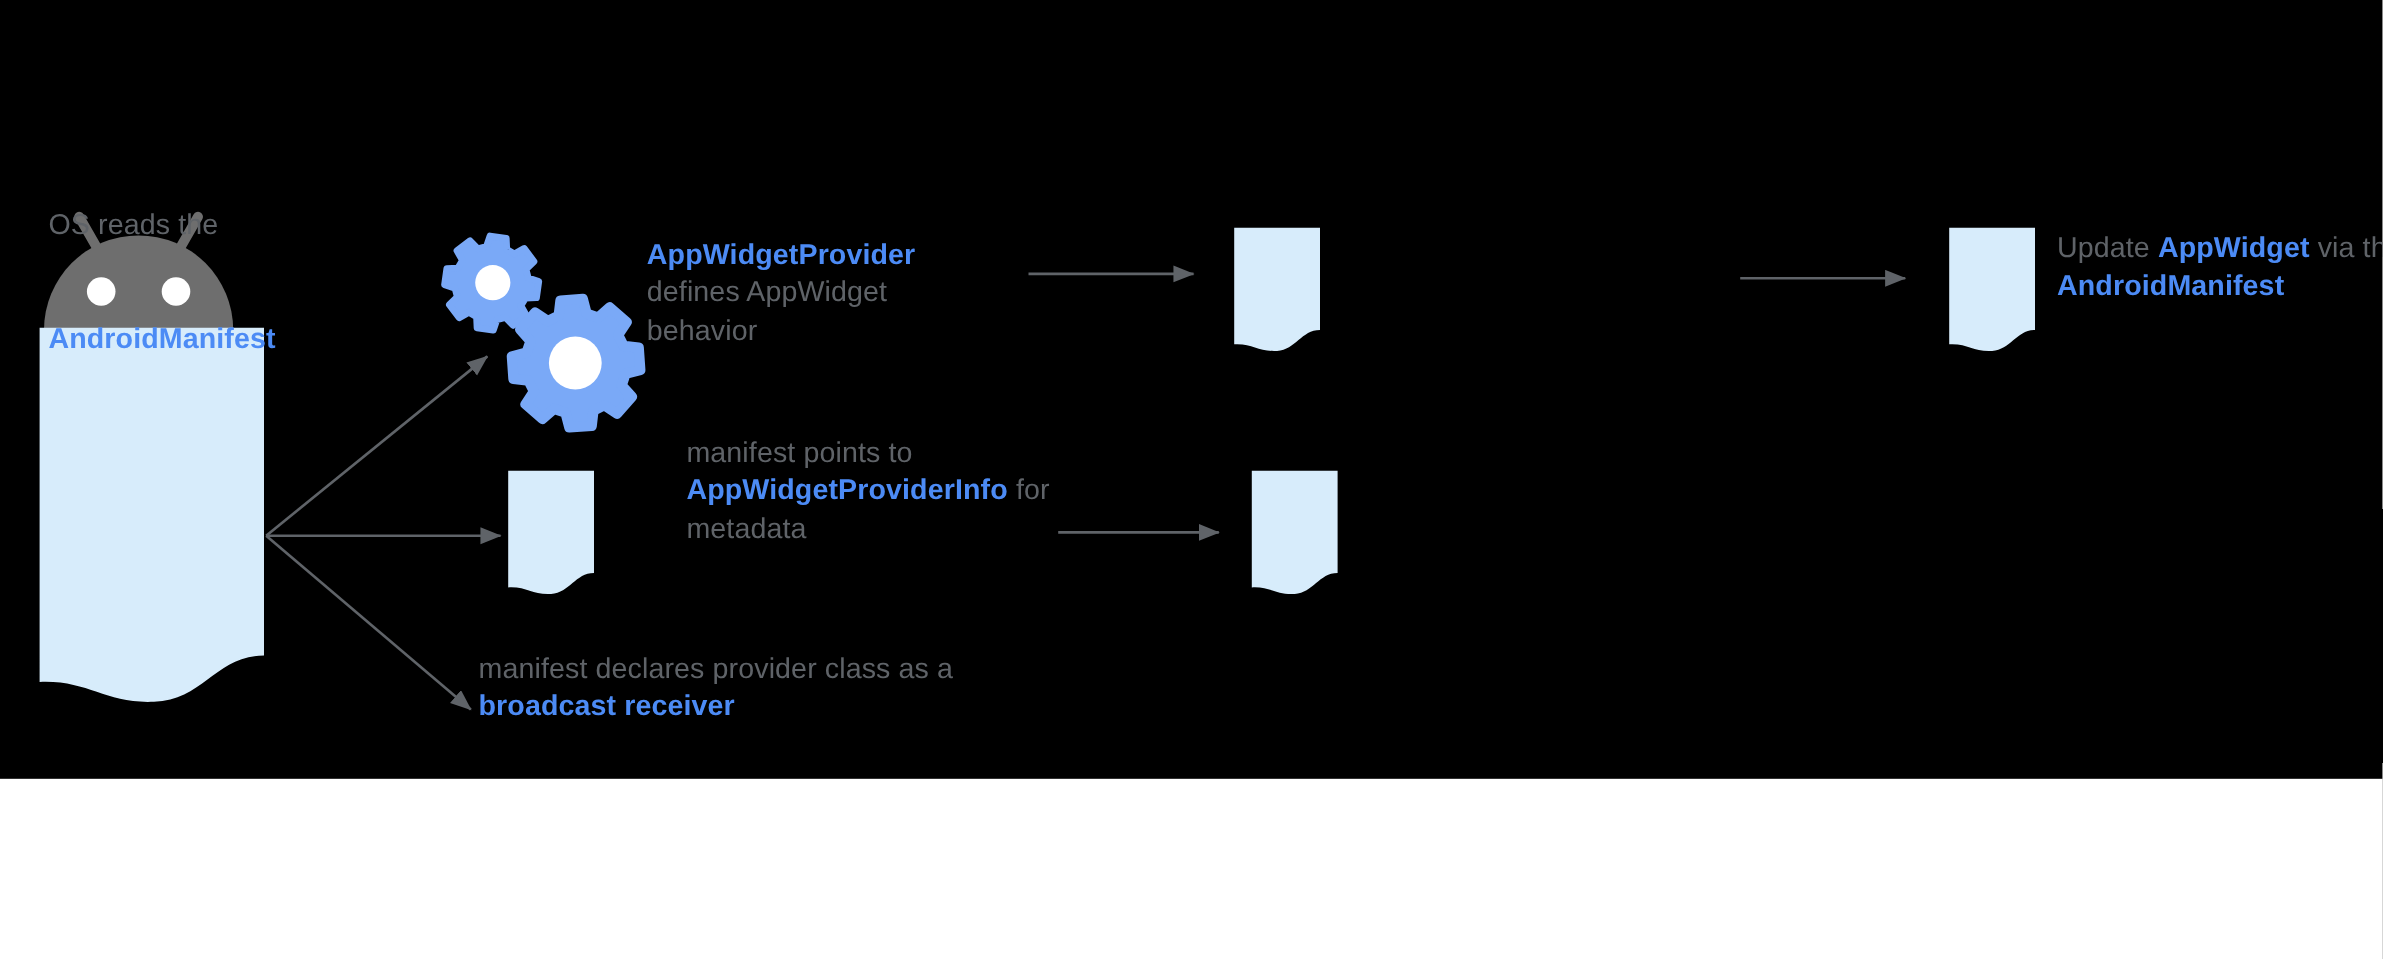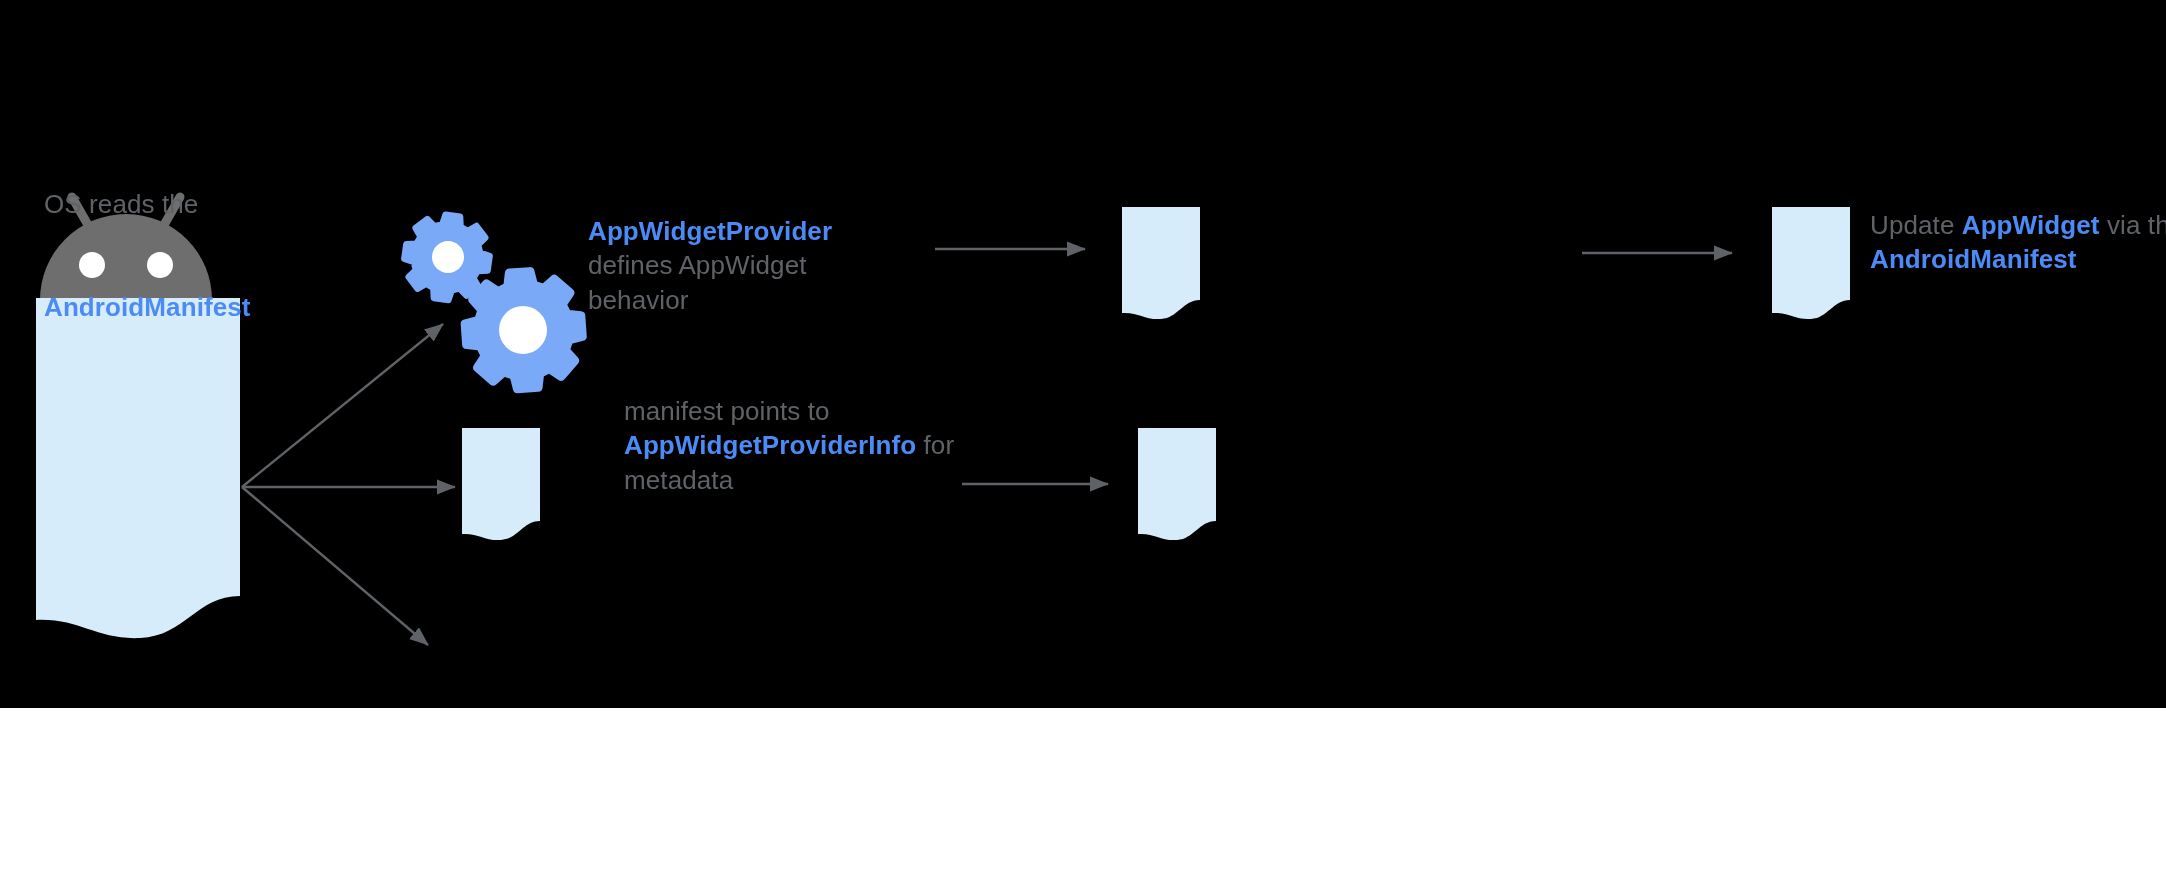--- a/index.html
+++ b/index.html
@@ -127,14 +127,15 @@
   </div>
 
   <div class="abs txt" id="txt-provider"><span class="kw">AppWidgetProvider</span><span> defines AppWidget behavior</span></div>
 
 
   <div class="abs txt" id="txt-update"><span>Update </span><span class="kw">AppWidget</span><span> via the </span><span class="kw">AndroidManifest</span></div>
 
   <div class="abs txt" id="txt-manifest-info"><span>manifest points to </span><span class="kw">AppWidgetProviderInfo</span><span> for metadata</span></div>
 
 
+  <div class="abs txt" id="txt-broadcast"><span>manifest declares provider class as a </span><span class="kw">broadcast receiver</span></div>
 
 </div>
 
 </body></html>

